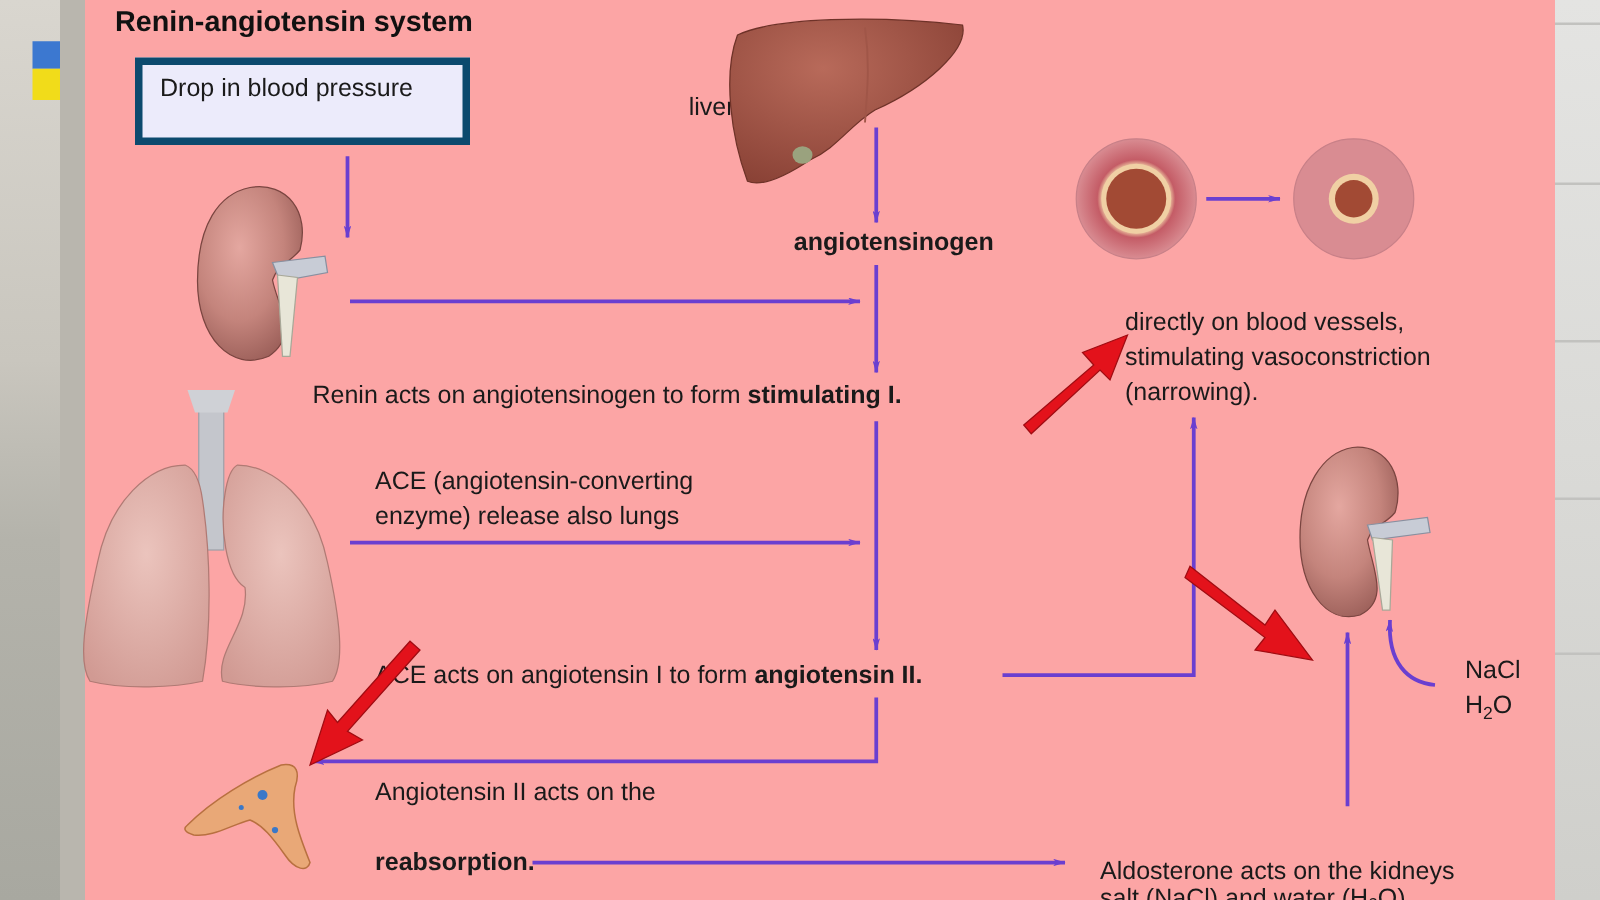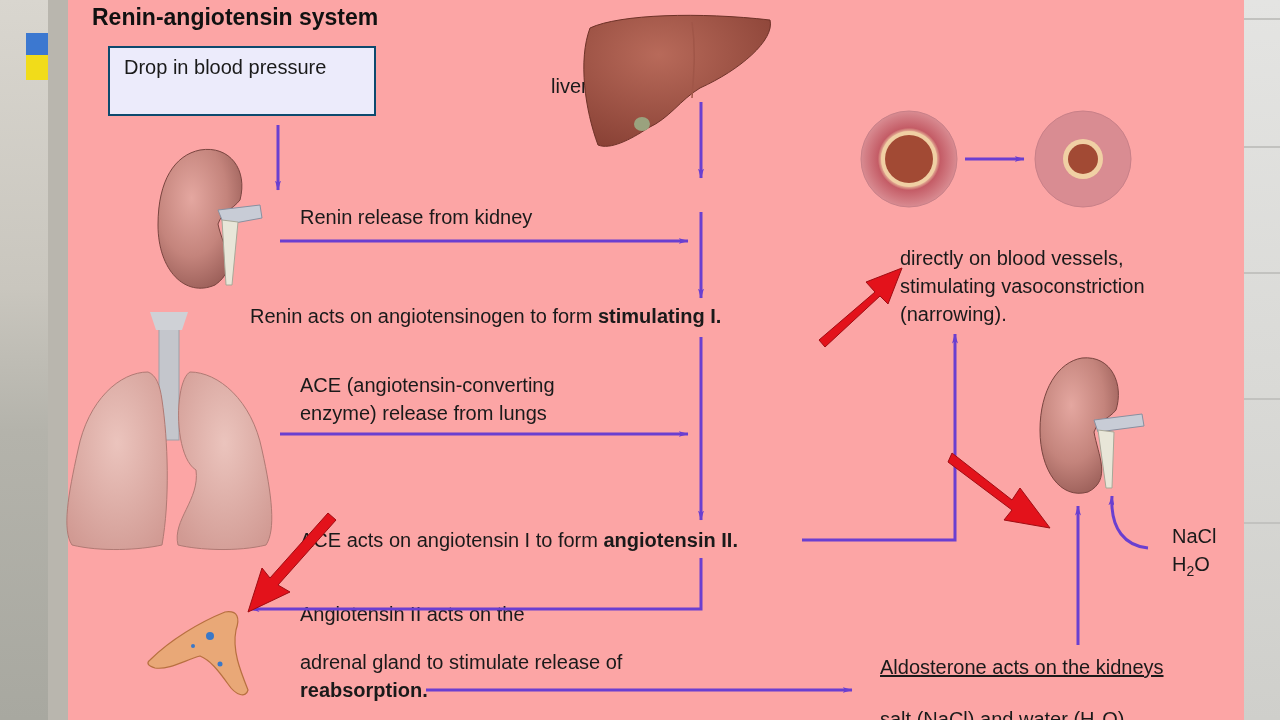--- a/index.html
+++ b/index.html
@@ -6,21 +6,21 @@
   body { width:1280px; height:720px; position:relative; overflow:hidden; background:#b9b6ae; font-family:"Liberation Sans", sans-serif; }
   .bg-left { position:absolute; left:0; top:0; width:48px; height:720px; background:linear-gradient(180deg,#d9d6cf 0%,#c9c6be 40%,#b4b3ab 60%,#a8a8a0 100%); }
   .flag-blue { position:absolute; left:26px; top:33px; width:22px; height:22px; background:#3c78d0; }
   .flag-yellow { position:absolute; left:26px; top:55px; width:22px; height:25px; background:#f1dc1a; }
   .bg-right { position:absolute; left:1224px; top:0; width:56px; height:720px; background:linear-gradient(180deg,#e4e4e2 0%,#dadad7 50%,#cfcfcb 100%); }
   .tile-line { position:absolute; left:1224px; width:56px; height:2px; background:#c2c2bf; }
   .slide { position:absolute; left:48px; top:0; width:1176px; height:720px; background:#fca5a5;margin-left:20px; }
   .txt { position:absolute; color:#1a1a1a; font-size:20px; line-height:28px; white-space:nowrap; }
   .bold { font-weight:bold; }
   .title { position:absolute; left:24px; top:4px; font-size:23px; font-weight:bold; color:#111; white-space:nowrap; }
-  .trigger-box { position:absolute; left:40px; top:46px; width:268px; height:70px; border:2px solid #0c4a6e; background:#ecebfb; box-sizing:border-box; padding:3px 0 0 14px; }
+  .trigger-box { position:absolute; left:40px; top:46px; width:268px; height:70px; border:6px solid #0c4a6e; background:#ecebfb; box-sizing:border-box; padding:3px 0 0 14px; }
   .trigger-box .line { font-size:20px; line-height:32px; color:#1a1a1a; white-space:nowrap; }
   svg.overlay { position:absolute; left:0; top:0; width:1280px; height:720px; pointer-events:none; }
   sub { font-size:14px; }
 </style>
 </head>
 <body>
 
 <div class="bg-left"></div>
 <div class="flag-blue"></div>
 <div class="flag-yellow"></div>
@@ -32,38 +32,37 @@
 <div class="tile-line" style="top:522px"></div>
 
 <div class="slide">
   <div class="title">Renin-angiotensin system</div>
 
   <div class="trigger-box">
     <div class="line">Drop in blood pressure</div>
   </div>
 
   <div class="txt" style="left:483px; top:72px;">liver</div>
-  <div class="txt" style="left:232px; top:203px;">Renin release from kidney</div>
+  <div class="txt bold" style="left:567px; top:180px;">angiotensinogen</div>
 
   <div class="txt" style="left:182px; top:302px;"><span>Renin acts on angiotensinogen to form </span><span class="bold">stimulating I.</span></div>
 
   <div class="txt" style="left:232px; top:371px;">ACE (angiotensin-converting</div>
-  <div class="txt" style="left:232px; top:399px;">enzyme) release from lungs</div>
+  <div class="txt" style="left:232px; top:399px;">enzyme) release also lungs</div>
 
   <div class="txt" style="left:232px; top:526px;"><span>ACE acts on angiotensin I to form </span><span class="bold">angiotensin II.</span></div>
 
-  <div class="txt" style="left:232px; top:600px;text-align:right;">Angiotensin II acts on the</div>
-  <div class="txt" style="left:232px; top:648px;">adrenal gland to stimulate release of</div>
+  <div class="txt" style="left:232px; top:620px;text-align:right;">Angiotensin II acts on the</div>
   <div class="txt bold" style="left:232px; top:676px;">reabsorption.</div>
 
   <div class="txt" style="left:832px; top:244px;">directly on blood vessels,</div>
   <div class="txt" style="left:832px; top:272px;">stimulating vasoconstriction</div>
   <div class="txt" style="left:832px; top:300px;">(narrowing).</div>
 
-  <div class="txt" style="left:812px; top:653px;text-decoration:underline;">Aldosterone acts on the kidneys</div>
+  <div class="txt" style="left:812px; top:683px;">Aldosterone acts on the kidneys</div>
   <div class="txt" style="left:812px; top:705px;">salt (NaCl) and water (H₂O).</div>
 
   <div class="txt" style="left:1104px; top:522px;">NaCl</div>
   <div class="txt" style="left:1104px; top:550px;"><span>H</span><sub>2</sub><span>O</span></div>
 </div>
 
 <svg class="overlay" viewBox="0 0 1280 720">
   <defs>
     <marker id="ah" viewBox="0 0 20 12" refX="19" refY="6" markerWidth="10" markerHeight="6" orient="auto" markerUnits="userSpaceOnUse">
       <path d="M0,0 L20,6 L0,12 L5,6 Z" fill="#6a3fd0"></path>

